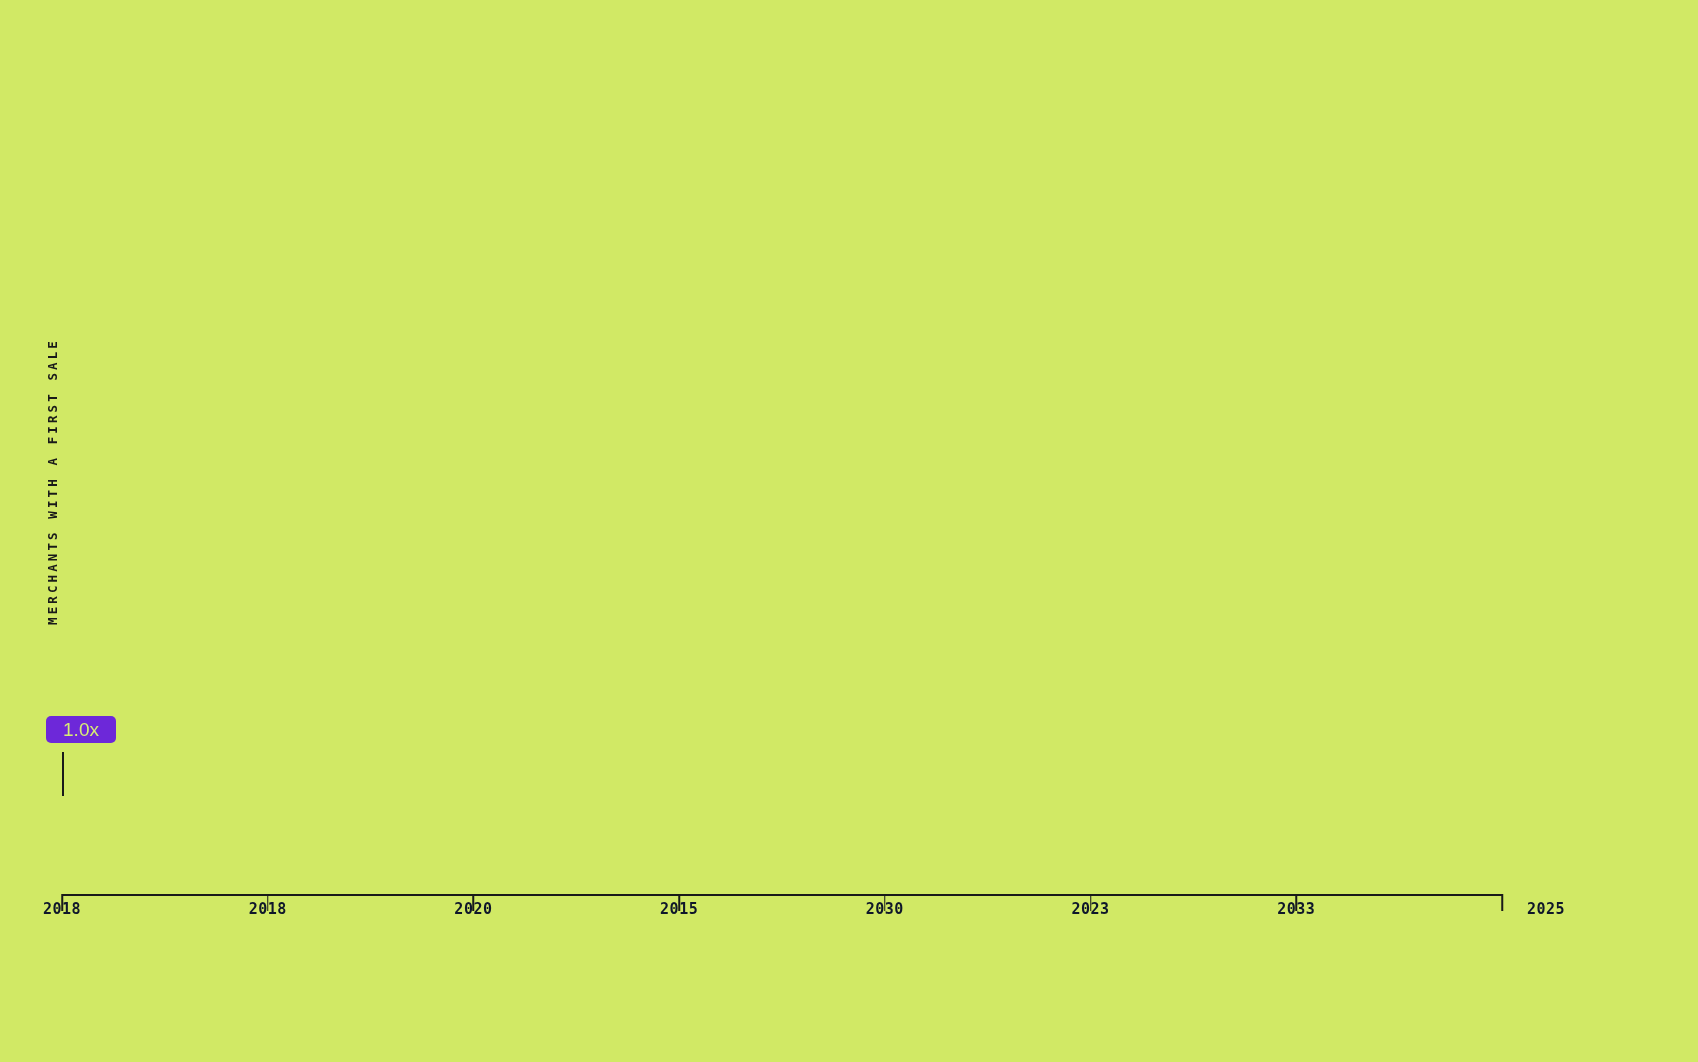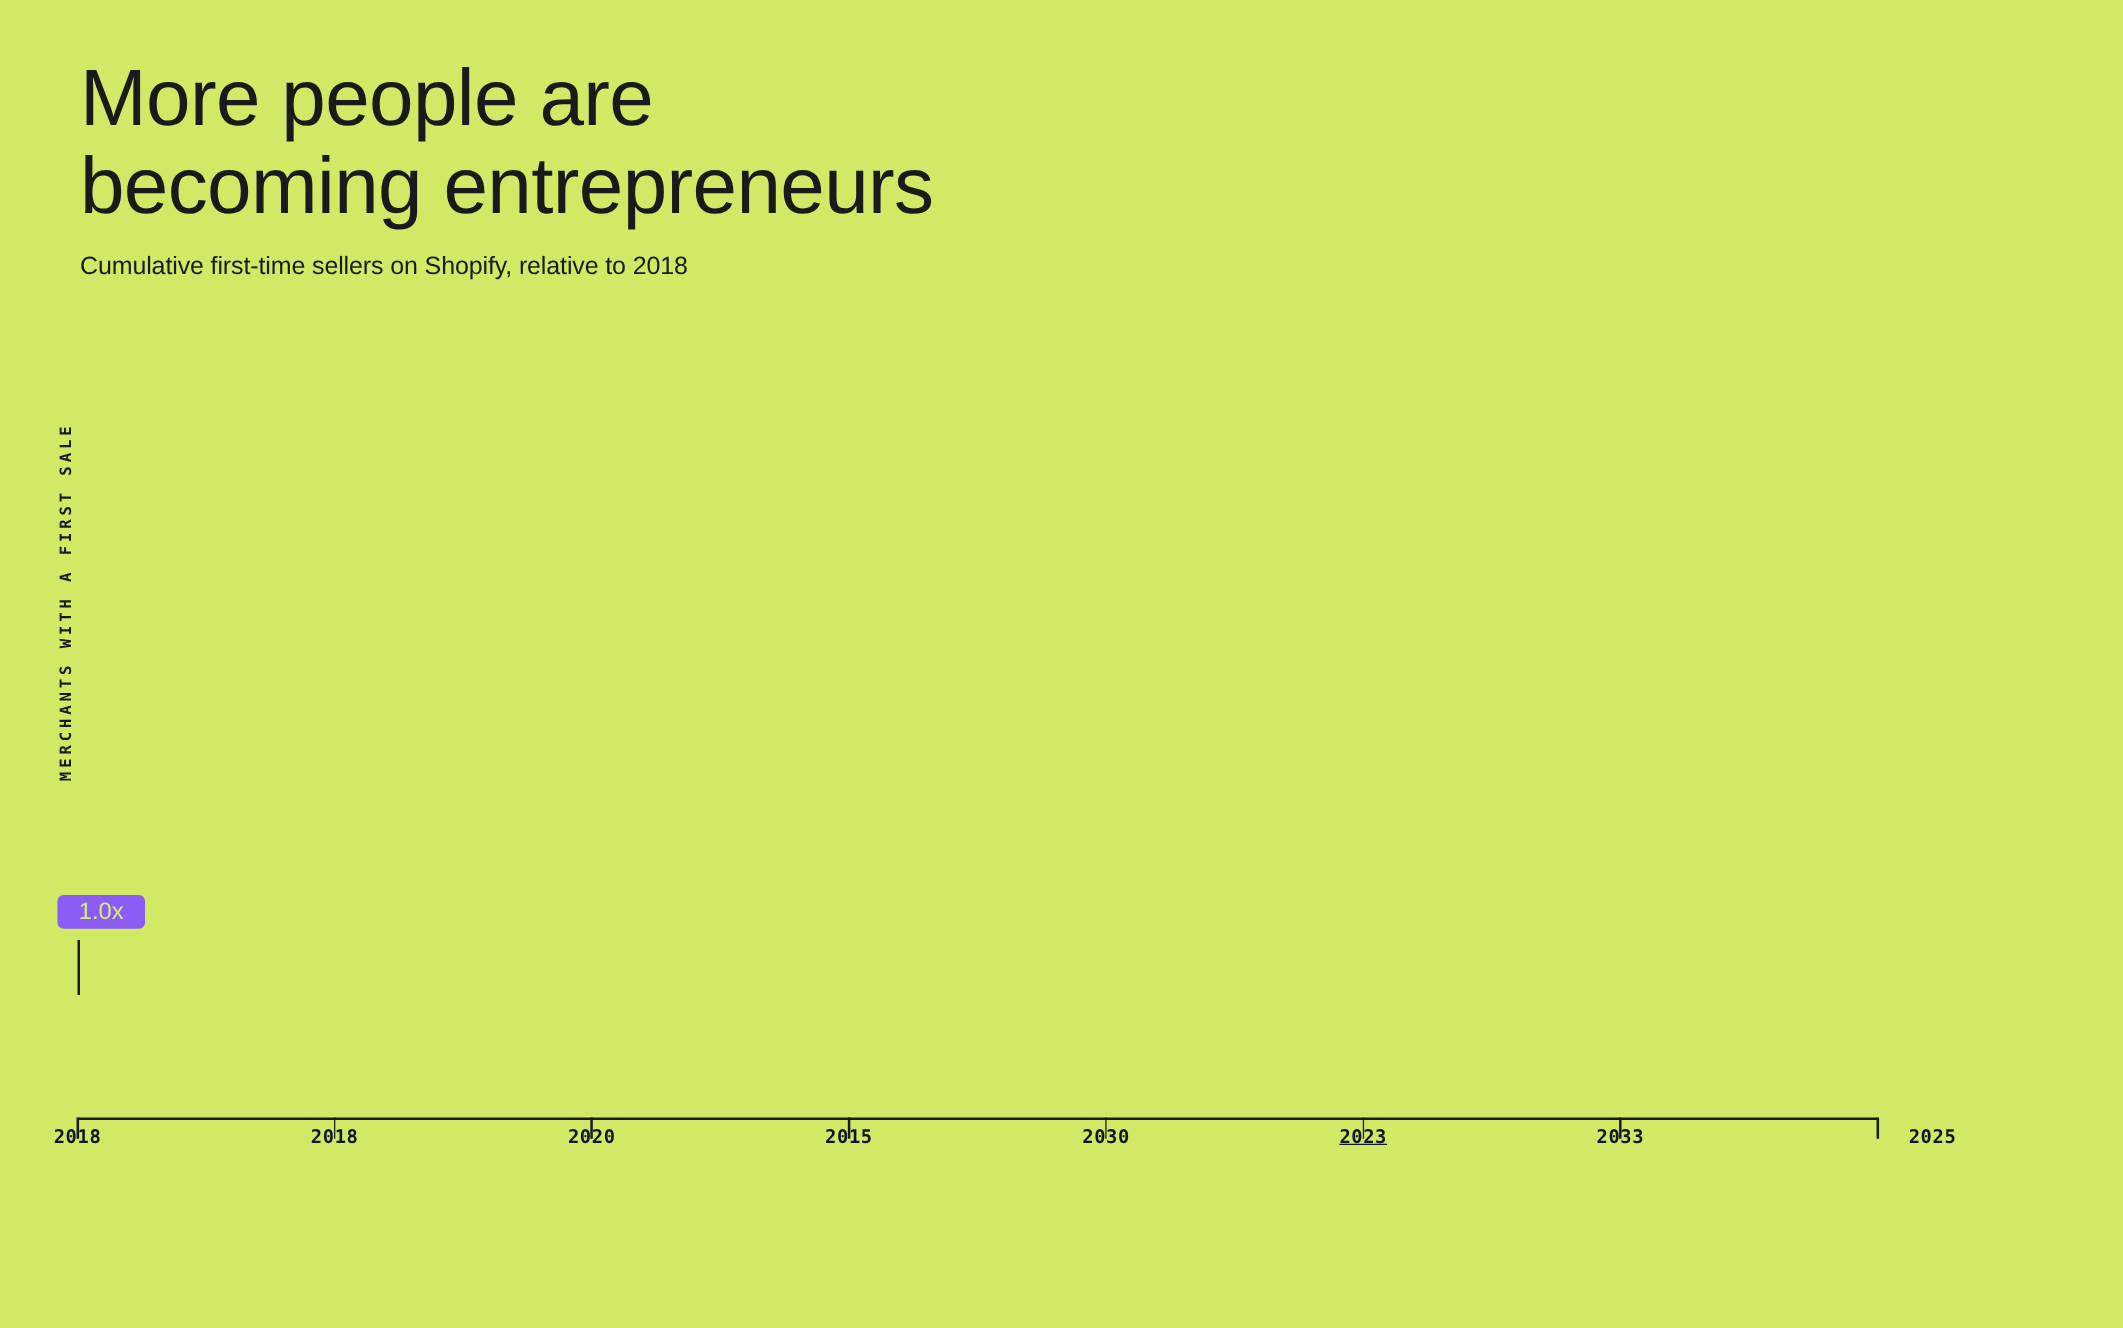--- a/index.html
+++ b/index.html
@@ -74,21 +74,21 @@
   }
 
   
   .value-badge {
     position: absolute;
     left: 46px;
     top: 716px;
     height: 27px;
     min-width: 70px;
     box-sizing: border-box;
-    background: #8b5cf6;
+    background: #6d28d9;
     color: #d7ee74;
     border-radius: 5px;
     font-size: 19px;
     font-family: "Liberation Sans", sans-serif;
     display: flex;
     align-items: center;
     justify-content: center;
     padding: 0 10px;
     pointer-events: auto;
   }
@@ -139,25 +139,20 @@
     color: #0f172a;
     transform: translateX(-50%);
     white-space: nowrap;
   }
 </style>
 </head>
 <body>
 
 <div id="page-root">
 
-  <div class="header">
-    <h1 class="chart-title">More people are
-becoming entrepreneurs</h1>
-    <p class="chart-subtitle">Cumulative first-time sellers on Shopify, relative to 2018</p>
-  </div>
 
   <div class="plot-area">
 
     <div class="y-axis-title">MERCHANTS WITH A FIRST SALE</div>
 
     <div class="value-badge">1.0x</div>
 
     <div class="series-stem"></div>
 
     <div class="x-axis">
@@ -167,21 +162,21 @@
           <div class="x-tick-label" style="left: 0%;">2018</div>
           <div class="x-tick" style="left: 14.2857%;"></div>
           <div class="x-tick-label" style="left: 14.2857%;">2018</div>
           <div class="x-tick" style="left: 28.5714%;"></div>
           <div class="x-tick-label" style="left: 28.5714%;">2020</div>
           <div class="x-tick" style="left: 42.8571%;"></div>
           <div class="x-tick-label" style="left: 42.8571%;">2015</div>
           <div class="x-tick" style="left: 57.1428%;"></div>
           <div class="x-tick-label" style="left: 57.1428%;">2030</div>
           <div class="x-tick" style="left: 71.4285%;"></div>
-          <div class="x-tick-label" style="left: 71.4285%; text-decoration: underline;">2023</div>
+          <div class="x-tick-label" style="left: 71.4285%;">2023</div>
           <div class="x-tick" style="left: 85.7142%;"></div>
           <div class="x-tick-label" style="left: 85.7142%;">2033</div>
           <div class="x-tick" style="left: 100%;"></div>
           <div class="x-tick-label" style="left: 100%; margin-left: 44px;">2025</div>
         </div>
     </div>
 
   </div>
 
 </div>

